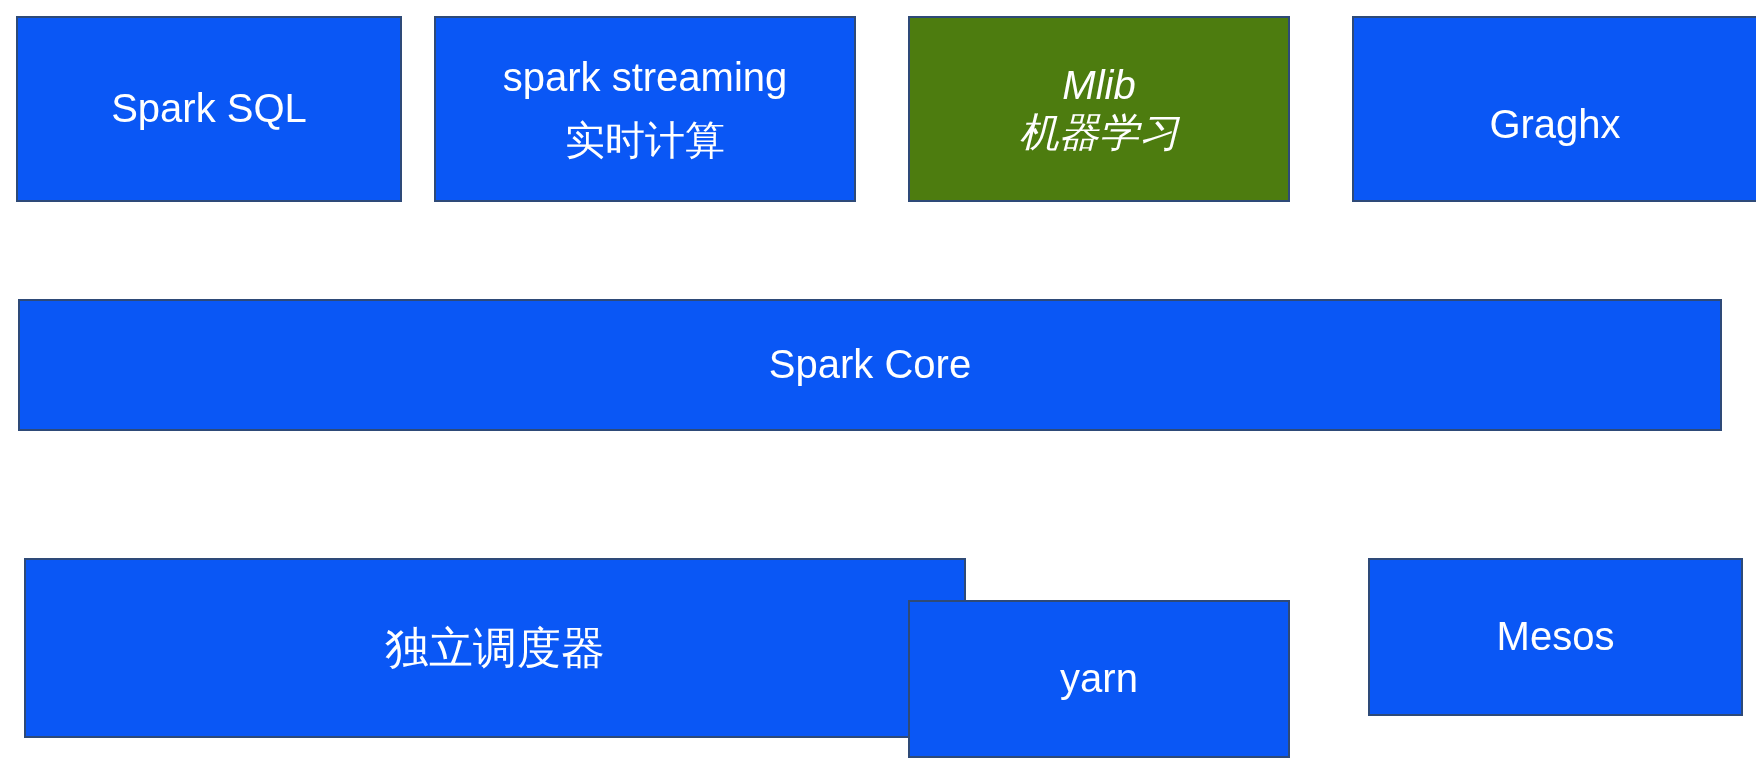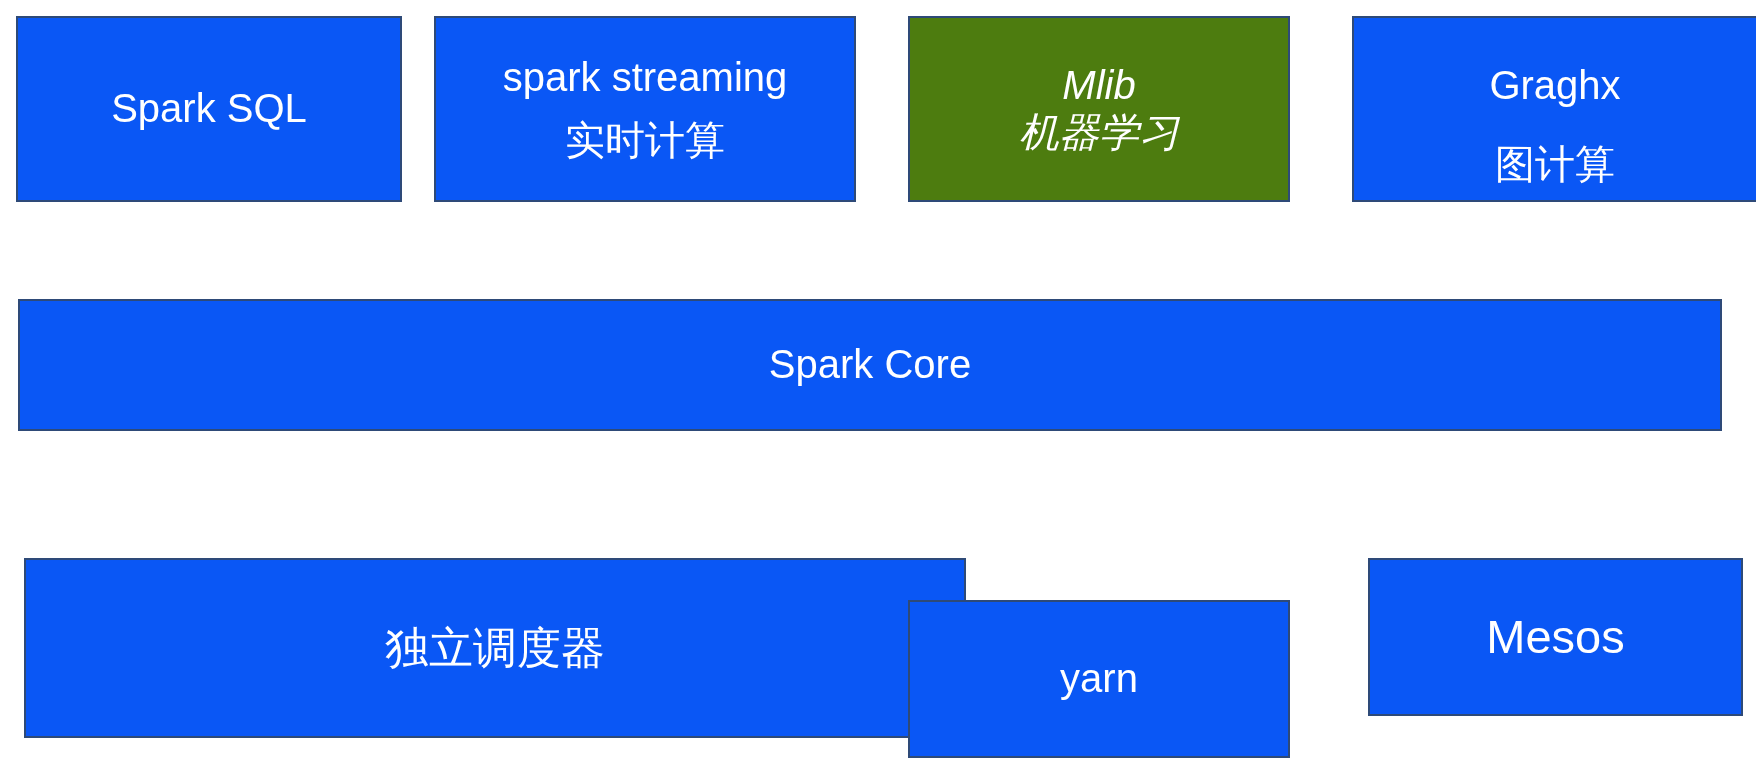--- a/index.html
+++ b/index.html
@@ -60,21 +60,21 @@
   #node-mesos          { left: 1368px; top: 558px; width: 375px; height: 158px; }
 
   
   #node-spark-sql       .line { font-size: 40px; }
   #node-spark-streaming .line { font-size: 40px; }
   #node-mlib            .line { font-size: 40px; }
   #node-graghx          .line { font-size: 40px; margin-top: 32px; }
   #node-spark-core      .line { font-size: 40px; }
   #node-standalone      .line { font-size: 44px; }
   #node-yarn            .line { font-size: 40px; }
-  #node-mesos           .line { font-size: 47px; }
+  #node-mesos           .line { font-size: 40px; }
 </style>
 </head>
 <body>
 
 <div id="canvas" style="background: rgb(255, 255, 255);">
 
   <div class="node" id="node-spark-sql" style="background: rgb(10, 87, 245); border-color: rgb(46, 74, 120); color: rgb(255, 255, 255);">
     <span class="line latin">Spark SQL</span>
   </div>
 
@@ -83,21 +83,20 @@
     <span class="line cjk">实时计算</span>
   </div>
 
   <div class="node" id="node-mlib" style="background: #4d7c0f; border-color: rgb(46, 74, 120); color: rgb(255, 255, 255); font-style: italic;">
     <span class="line latin">Mlib</span>
     <span class="line cjk">机器学习</span>
   </div>
 
   <div class="node" id="node-graghx" style="background: rgb(10, 87, 245); border-color: rgb(46, 74, 120); color: rgb(255, 255, 255);">
     <span class="line latin">Graghx</span>
-    <span class="line cjk">图计算</span>
   </div>
 
   <div class="node" id="node-spark-core" style="background: rgb(10, 87, 245); border-color: rgb(46, 74, 120); color: rgb(255, 255, 255);">
     <span class="line latin">Spark Core</span>
   </div>
 
   <div class="node" id="node-standalone" style="background: rgb(10, 87, 245); border-color: rgb(46, 74, 120); color: rgb(255, 255, 255);">
     <span class="line cjk">独立调度器</span>
   </div>
 

